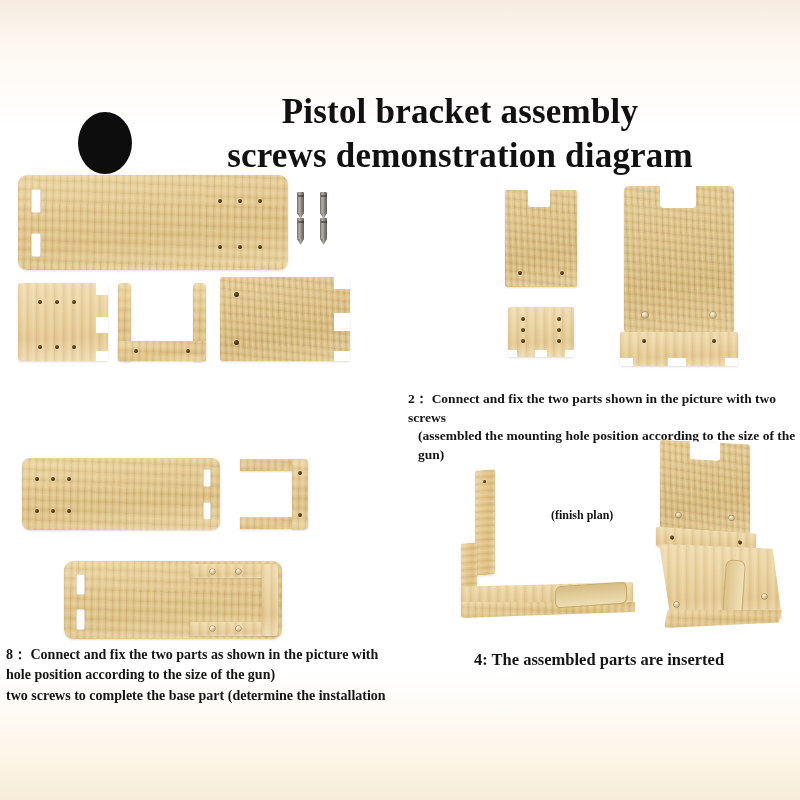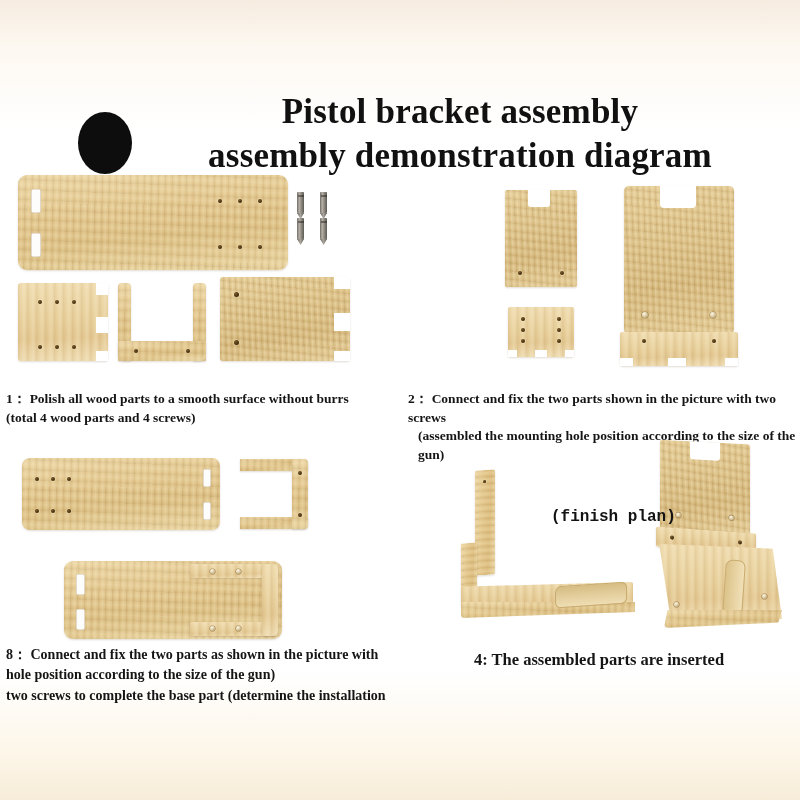--- a/index.html
+++ b/index.html
@@ -84,34 +84,34 @@
   
   .caption{
     position:absolute;color:#151515;
     font-family:"Liberation Serif", serif;
     font-weight:700;
   }
   .cap1,.cap2{font-size:13.5px;line-height:1.38;}
   .cap3{font-size:14px;line-height:1.45;}
   .cap4{font-size:16.5px;line-height:1.45;margin-left:14px;}
   .finish-label{
-    position:absolute;font-size:16px;font-weight:700;color:#131313;
-    font-family:Liberation Mono, monospace;
+    position:absolute;font-size:12px;font-weight:700;color:#131313;
+    font-family:Liberation Serif, serif;
   }
 </style>
 </head>
 <body>
 
 <div id="page">
 
   <div id="header">
     <div class="bullet-dot"></div>
     <div class="title">
       <span class="l1">Pistol bracket assembly</span>
-      <span class="l2">assembly demonstration diagram</span>
+      <span class="l2">screws demonstration diagram</span>
     </div>
   </div>
 
   <div>
 
     <div class="wood" style="left:18px;top:175px;width:270px;height:95px;border-radius:9px;">
       <div class="slot" style="left:13px;top:14px;width:10px;height:24px;"></div>
       <div class="slot" style="left:13px;top:58px;width:10px;height:24px;"></div>
       <div class="hole" style="left:200px;top:24px;width:4px;height:4px;"></div>
       <div class="hole" style="left:220px;top:24px;width:4px;height:4px;"></div>
@@ -159,24 +159,20 @@
 
     <div class="wood rough" style="left:220px;top:277px;width:130px;height:84px;border-radius:3px;">
       <div class="notch" style="right:0;top:0;width:16px;height:12px;"></div>
       <div class="notch" style="right:0;top:36px;width:16px;height:18px;"></div>
       <div class="notch" style="right:0;bottom:0;width:16px;height:10px;"></div>
       <div class="hole" style="left:14px;top:15px;width:5px;height:5px;"></div>
       <div class="hole" style="left:14px;top:63px;width:5px;height:5px;"></div>
     </div>
   </div>
 
-  <div class="caption cap1" style="left:6px;top:390px;width:395px;">
-    <div>1： Polish all wood parts to a smooth surface without burrs</div>
-    <div>(total 4 wood parts and 4 screws)</div>
-  </div>
 
   <div>
 
     <div class="wood rough" style="left:505px;top:190px;width:72px;height:97px;border-radius:2px;">
       <div class="notch" style="left:23px;top:0;width:22px;height:17px;border-radius:0 0 3px 3px;"></div>
       <div class="hole" style="left:13px;top:81px;width:4px;height:4px;"></div>
       <div class="hole" style="right:13px;top:81px;width:4px;height:4px;"></div>
     </div>
 
     <div class="wood pale" style="left:508px;top:307px;width:66px;height:50px;border-radius:2px;">

